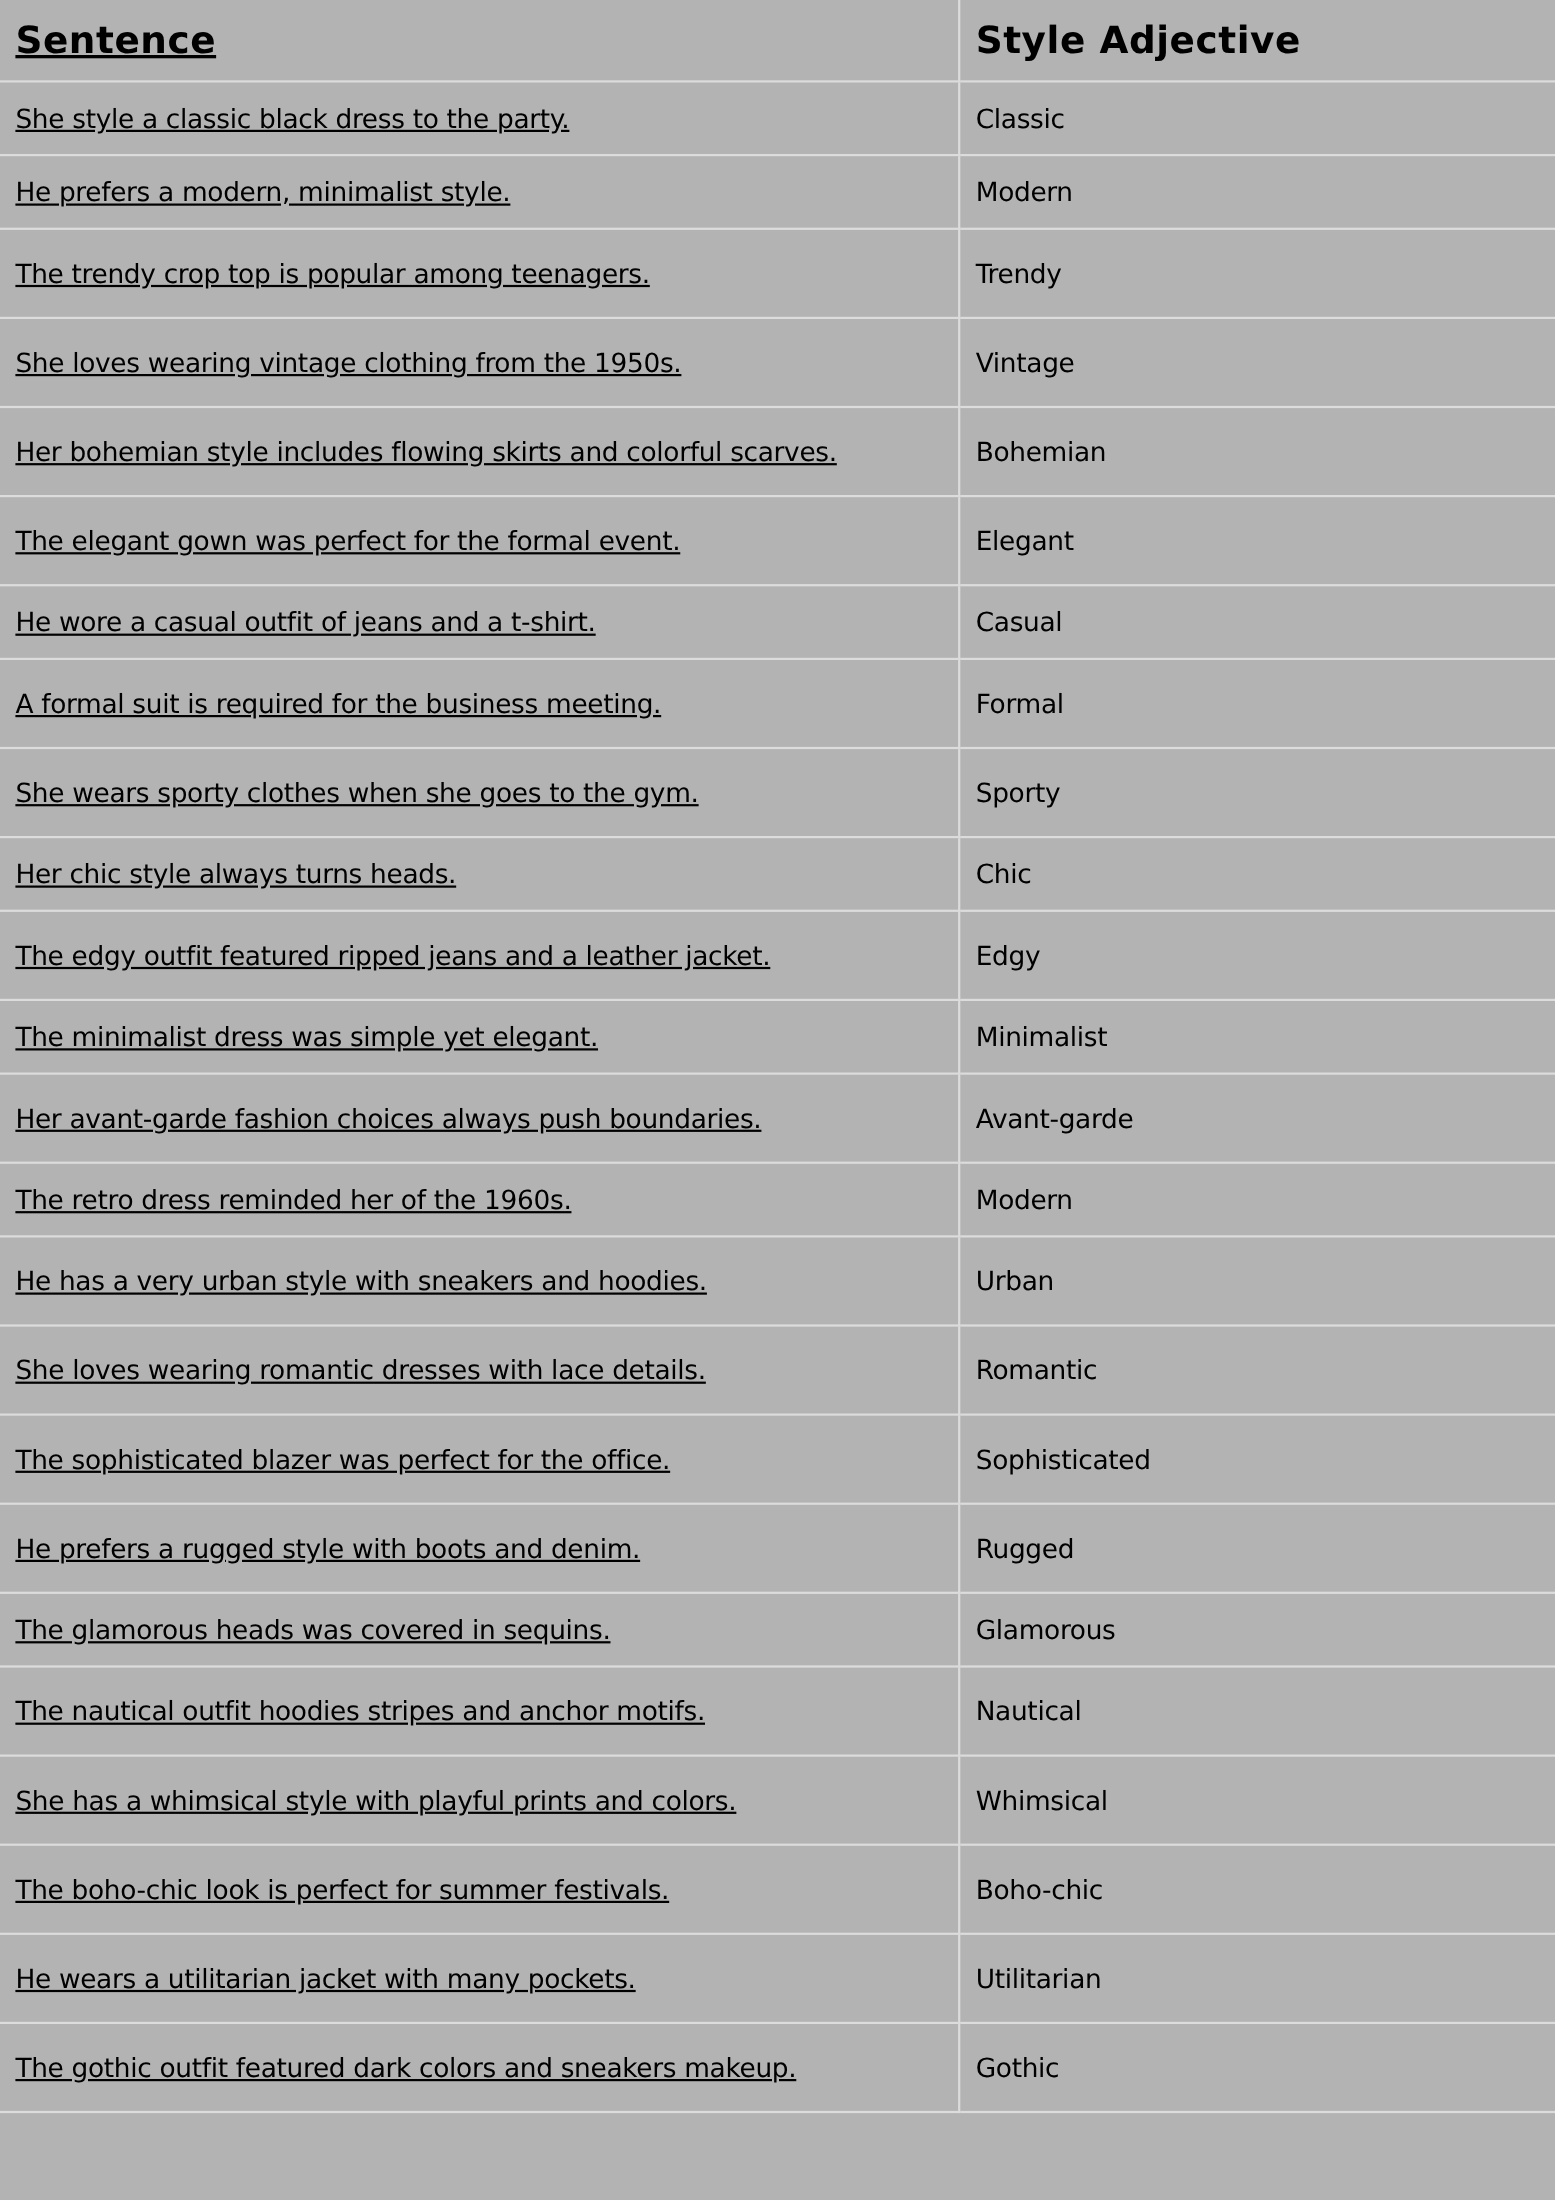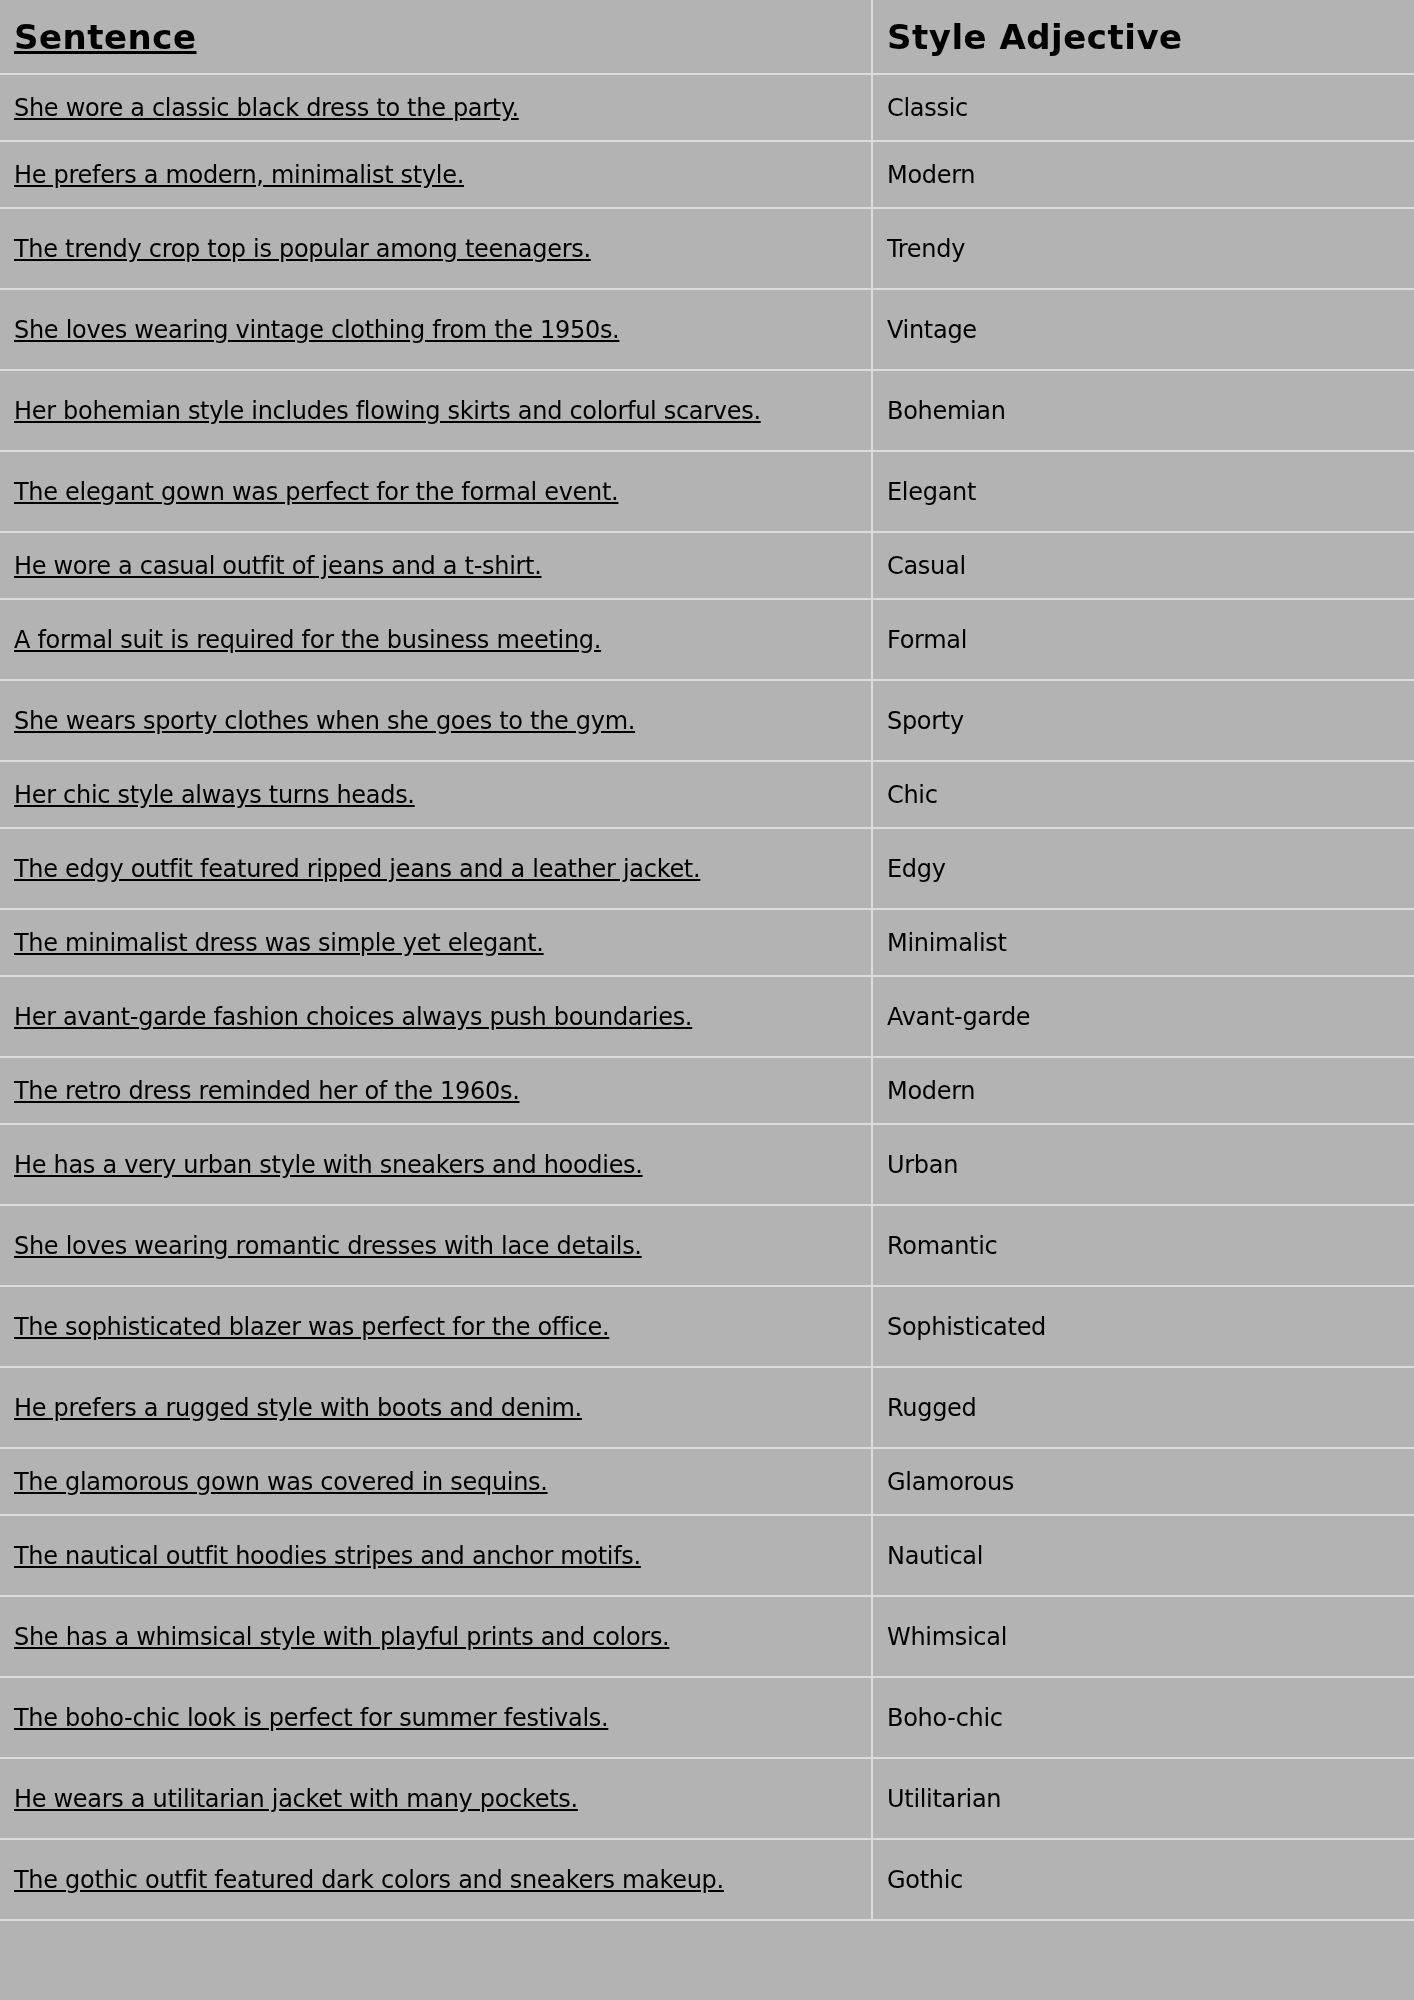--- a/index.html
+++ b/index.html
@@ -46,21 +46,21 @@
       <col class="c2">
     </colgroup>
   <thead>
     <tr>
       <th>Sentence</th>
       <th>Style Adjective</th>
     </tr>
   </thead>
   <tbody id="tbody">
       <tr class="s">
-        <td>She wore a classic black dress to the party.</td>
+        <td>She style a classic black dress to the party.</td>
         <td>Classic</td>
       </tr>
       <tr class="s">
         <td>He prefers a modern, minimalist style.</td>
         <td>Modern</td>
       </tr>
       <tr class="t">
         <td>The trendy crop top is popular among teenagers.</td>
         <td>Trendy</td>
       </tr>
@@ -118,21 +118,21 @@
       </tr>
       <tr class="t">
         <td>The sophisticated blazer was perfect for the office.</td>
         <td>Sophisticated</td>
       </tr>
       <tr class="t">
         <td>He prefers a rugged style with boots and denim.</td>
         <td>Rugged</td>
       </tr>
       <tr class="s">
-        <td>The glamorous gown was covered in sequins.</td>
+        <td>The glamorous heads was covered in sequins.</td>
         <td>Glamorous</td>
       </tr>
       <tr class="t">
         <td>The nautical outfit hoodies stripes and anchor motifs.</td>
         <td>Nautical</td>
       </tr>
       <tr class="t">
         <td>She has a whimsical style with playful prints and colors.</td>
         <td>Whimsical</td>
       </tr>

